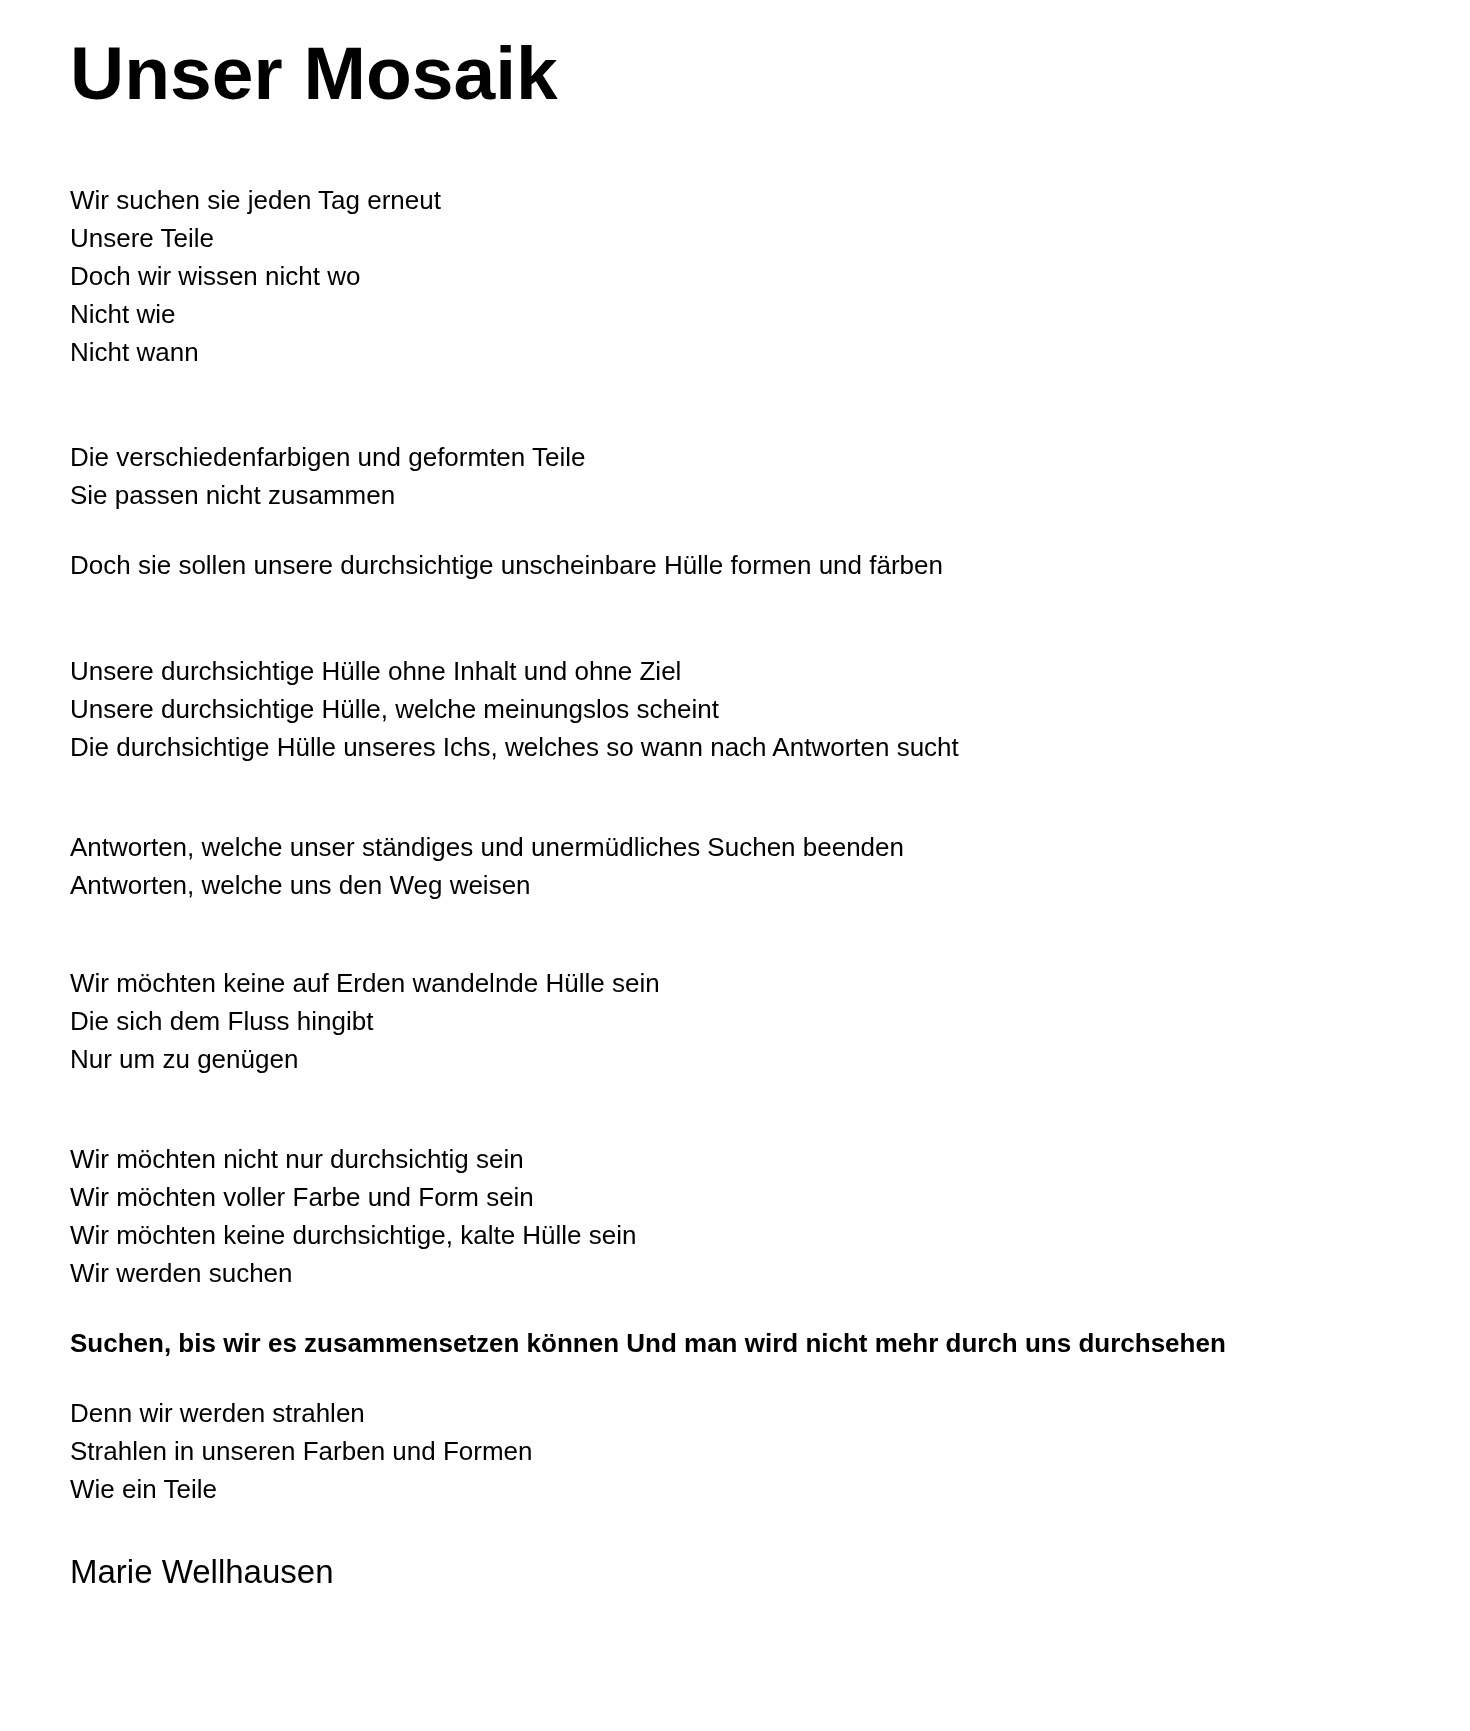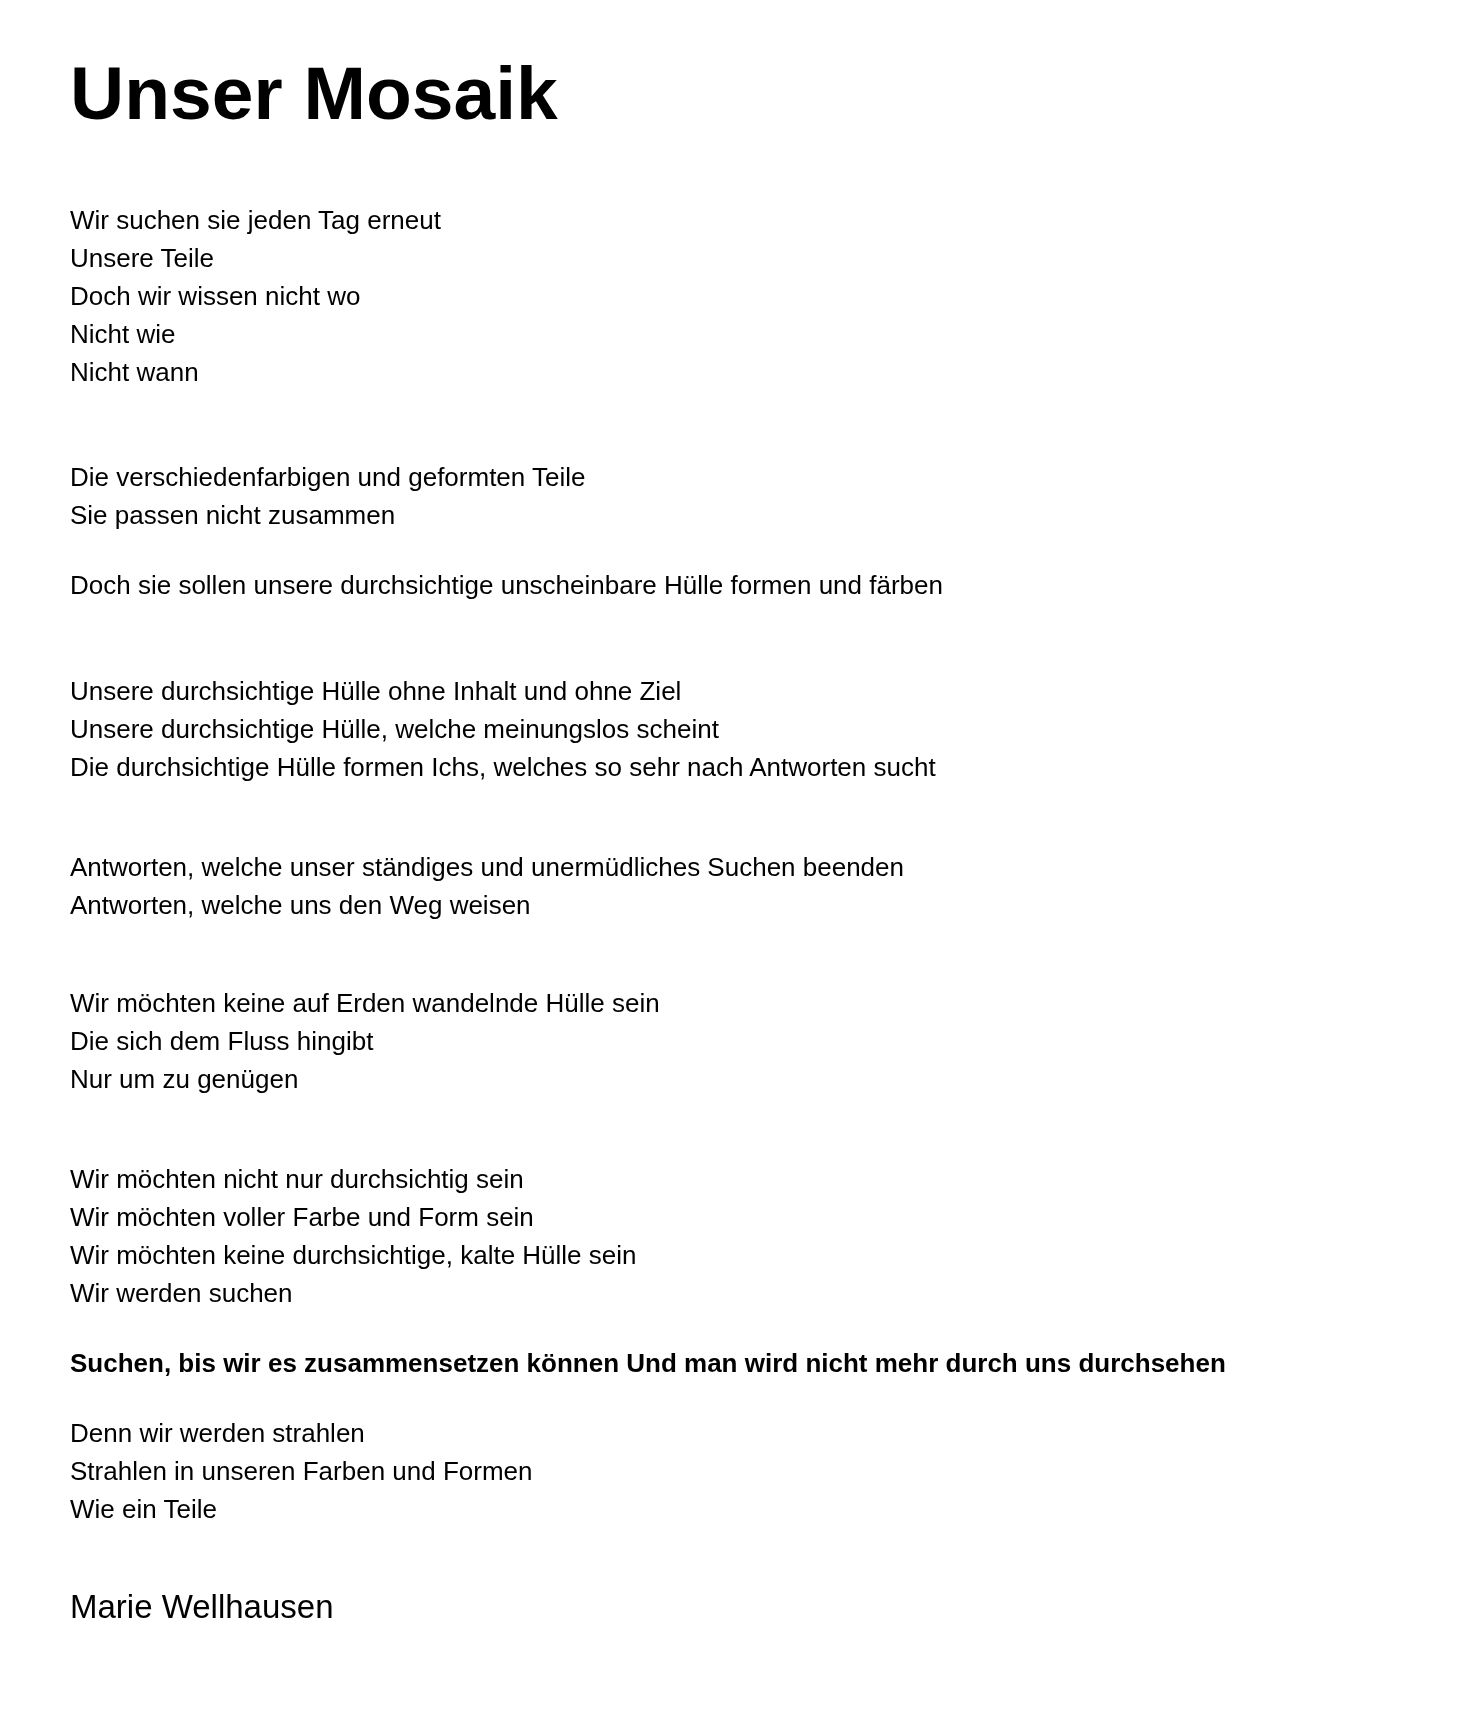--- a/index.html
+++ b/index.html
@@ -11,21 +11,21 @@
     width: 1470px;
     height: 1731px;
     font-family: "Liberation Sans", sans-serif;
     color: #000000;
     overflow: hidden;
   }
   .page {
     box-sizing: border-box;
     width: 1470px;
     height: 1260px;
-    padding: 56px 60px 0 70px;
+    padding: 36px 60px 0 70px;
     background: #ffffff;
   }
   .doc-title {
     margin: 0 0 70px 0;
     font-size: 75px;
     line-height: 75px;
     font-weight: bold;
     letter-spacing: 0;
   }
   .stanza { margin: 0; }
@@ -38,21 +38,21 @@
   
   .st1  { margin-bottom: 67px; }
   .st2  { margin-bottom: 32px; }
   .st3  { margin-bottom: 68px; }
   .st4  { margin-bottom: 62px; }
   .st5  { margin-bottom: 60px; }
   .st6  { margin-bottom: 62px; }
   .st7  { }
   .st8  { margin-bottom: 32px; }
   .st9  { margin-bottom: 32px; font-weight: bold; }
-  .st10 { margin-bottom: 60px; }
+  .st10 { margin-bottom: 45px; }
   .author {
     margin: 0;
     font-size: 33px;
     line-height: 38px;
   }
 </style>
 </head>
 <body>
 
 <div class="page">
@@ -72,21 +72,21 @@
     <p class="line">Sie passen nicht zusammen</p>
   </div>
 
   <div class="stanza st3">
     <p class="line">Doch sie sollen unsere durchsichtige unscheinbare Hülle formen und färben</p>
   </div>
 
   <div class="stanza st4">
     <p class="line">Unsere durchsichtige Hülle ohne Inhalt und ohne Ziel</p>
     <p class="line">Unsere durchsichtige Hülle, welche meinungslos scheint</p>
-    <p class="line">Die durchsichtige Hülle formen Ichs, welches so sehr nach Antworten sucht</p>
+    <p class="line">Die durchsichtige Hülle unseres Ichs, welches so wann nach Antworten sucht</p>
   </div>
 
   <div class="stanza st5">
     <p class="line">Antworten, welche unser ständiges und unermüdliches Suchen beenden</p>
     <p class="line">Antworten, welche uns den Weg weisen</p>
   </div>
 
   <div class="stanza st6">
     <p class="line">Wir möchten keine auf Erden wandelnde Hülle sein</p>
     <p class="line">Die sich dem Fluss hingibt</p>

